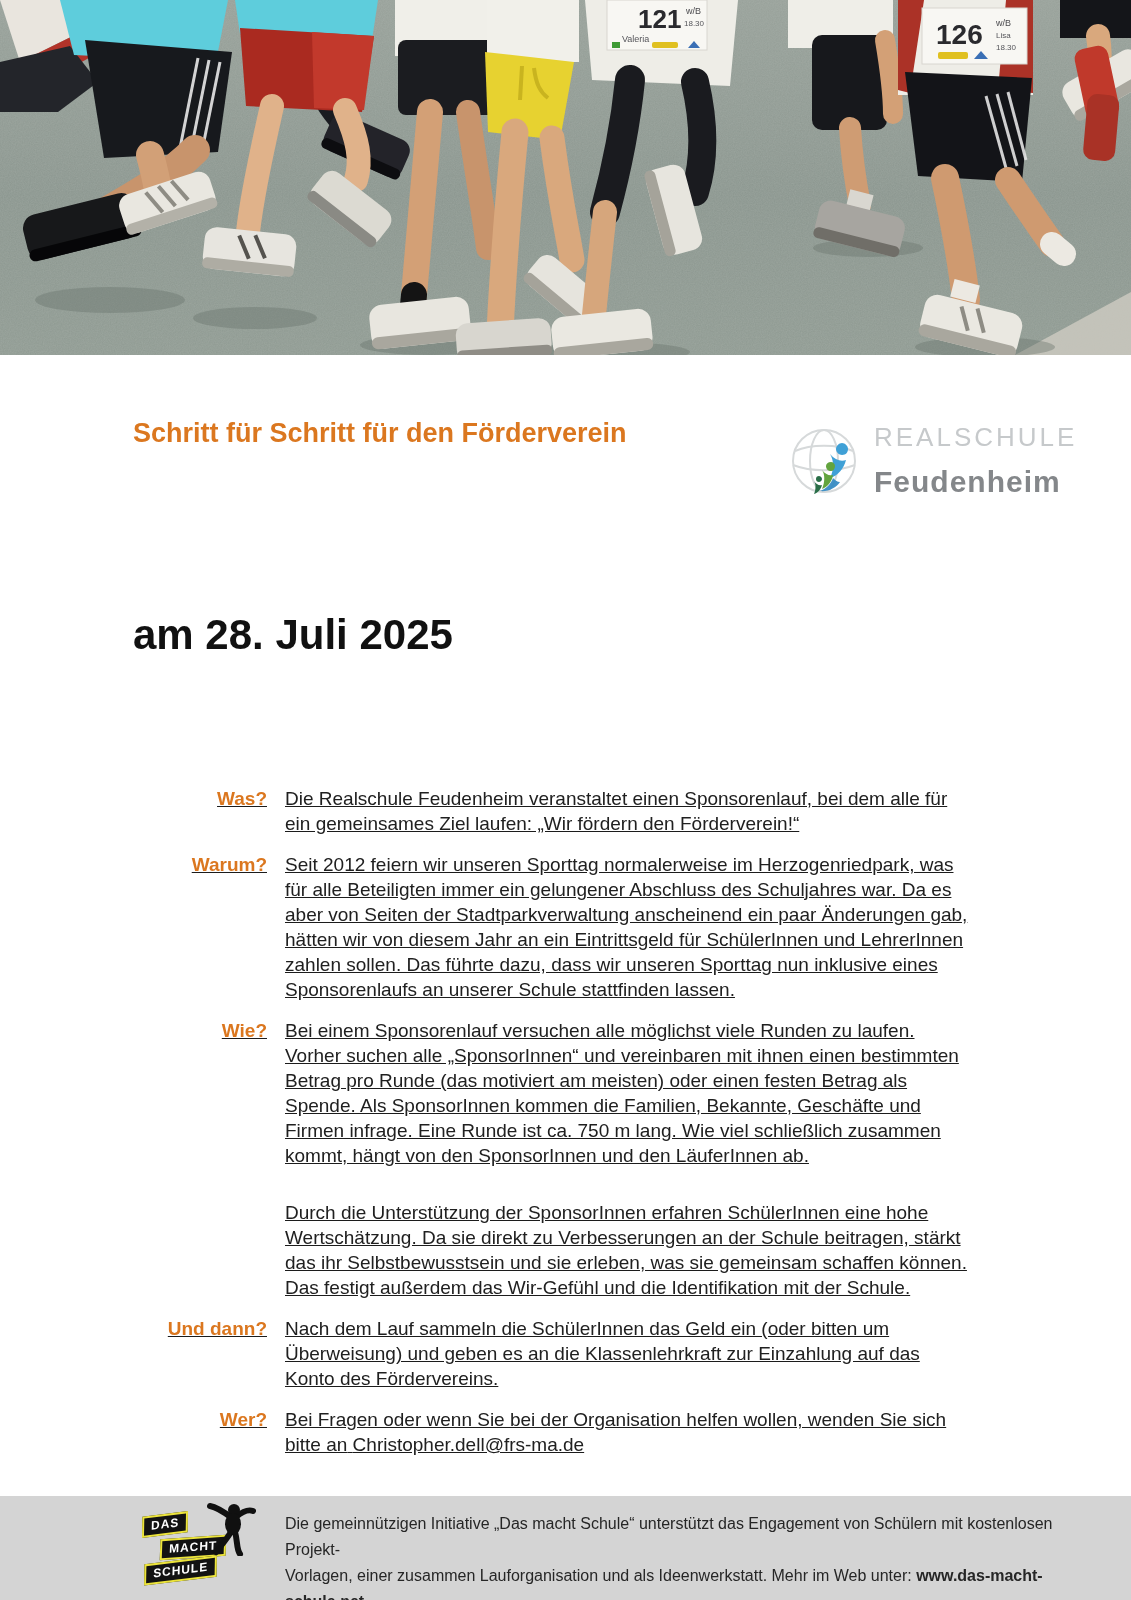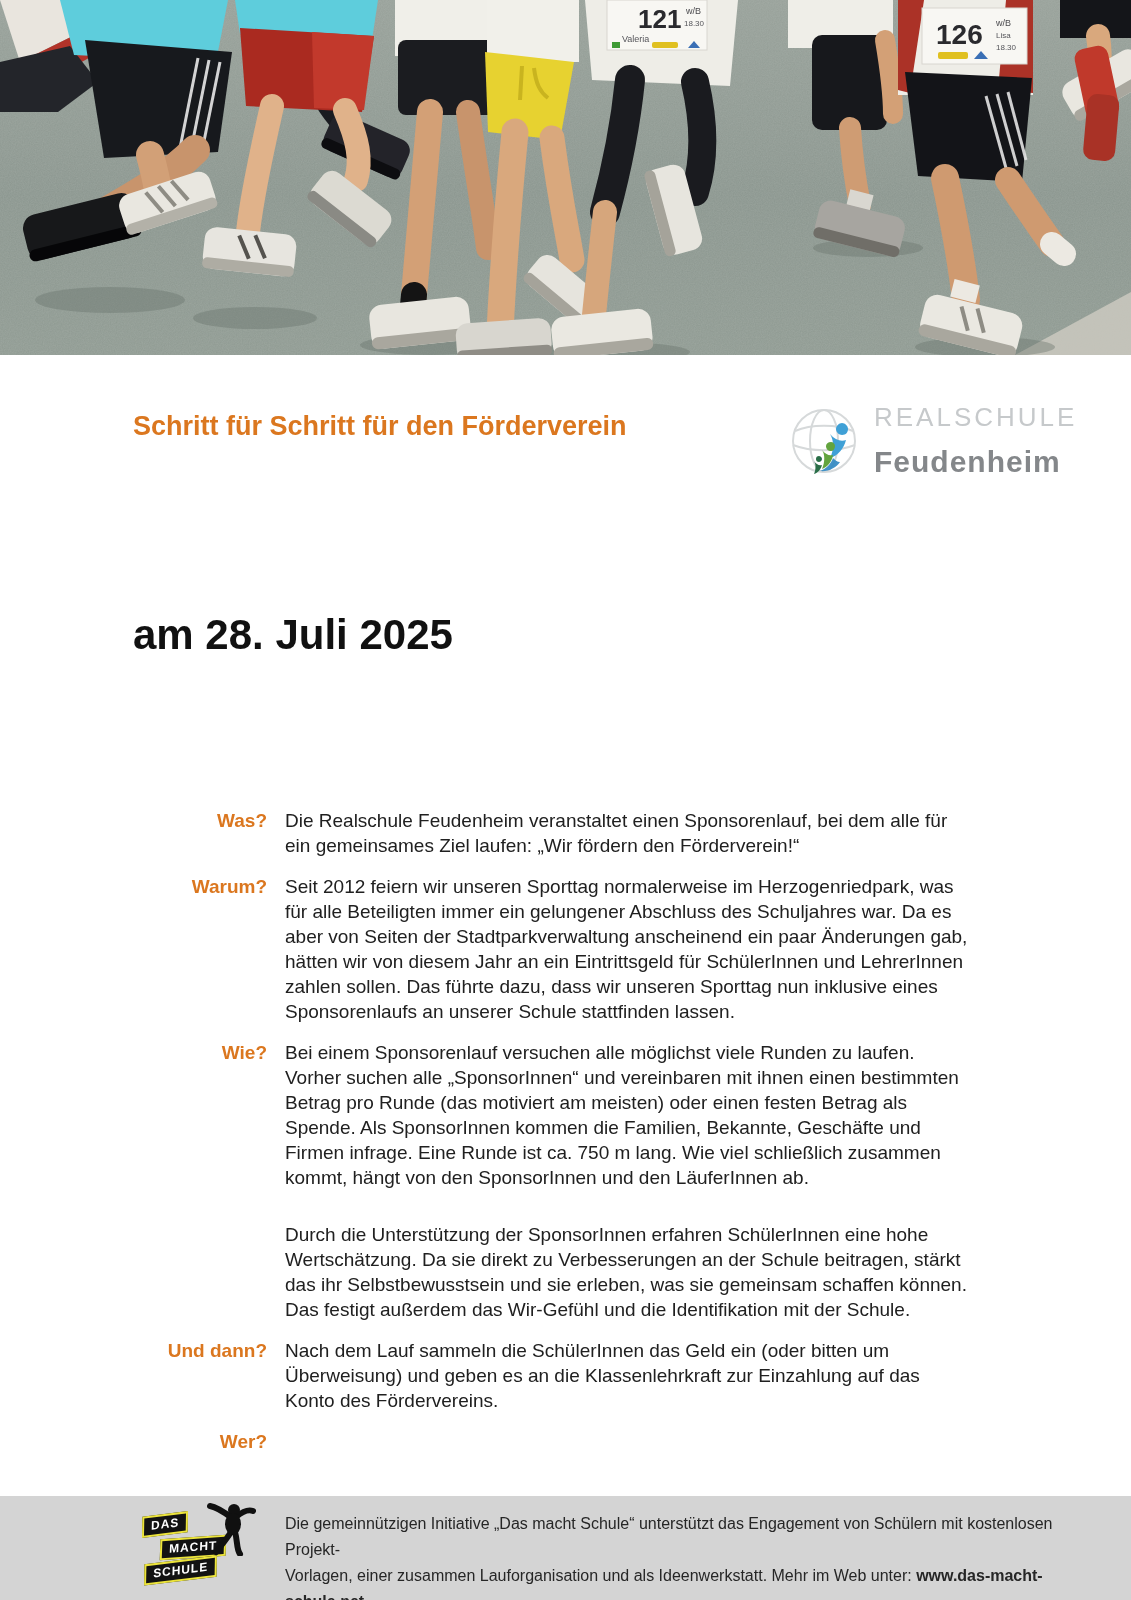--- a/index.html
+++ b/index.html
@@ -9,33 +9,33 @@
     font-family:"Liberation Sans", sans-serif; color:#1c1c1c;
   }
 
   
   .hero { position:absolute; left:0; top:0; width:1131px; height:424px; }
   .hero svg { display:block; }
 
   
   .header-block { position:absolute; left:133px; top:412px; }
   .title { font-size:40px; font-weight:bold; color:#161616; letter-spacing:-0.5px; line-height:1.1; }
-  .subtitle { font-size:27px; font-weight:bold; color:#db771f; line-height:1.1; }
-
-  .logo { position:absolute; left:786px; top:400px; display:flex; align-items:center; }
+  .subtitle { font-size:27px; font-weight:bold; color:#db771f; margin-top:7px; line-height:1.1; }
+
+  .logo { position:absolute; left:786px; top:420px; display:flex; align-items:center; }
   .logo-icon { width:82px; height:82px; flex:none; }
   .logo-text { margin-left:6px; line-height:1.05; }
   .logo-line1 { font-size:26px; color:#c6c9cb; letter-spacing:3px; font-weight:normal; }
   .logo-line2 { font-size:30px; color:#84878a; letter-spacing:1px; font-weight:bold; margin-top:15px; }
 
   
   .event-title { position:absolute; left:133px; top:610px; font-size:42px; font-weight:bold; color:#111; line-height:1.17; }
 
   
-  .qa { position:absolute; left:0; top:808px; width:973px; }
+  .qa { position:absolute; left:0; top:786px; width:973px;text-decoration:underline; }
   .qa-row { display:flex; margin-bottom:16px; }
   .qa-label { flex:0 0 267px; text-align:right; font-size:19px; line-height:25px; font-weight:bold; color:#db771f; }
   .qa-text { margin-left:18px; width:748px; font-size:19px; line-height:25px; color:#202020; }
   .qa-text p { margin:0; }
   .qa-text p + p { margin-top:32px; }
   .email { color:#202020; }
 
   
   .footer { position:absolute; left:0; top:1496px; width:1131px; height:104px; background:#d4d4d4; }
   .footer-text { position:absolute; left:285px; top:15px; width:800px; font-size:16px; line-height:26px; color:#262626; }
@@ -308,20 +308,26 @@
 
     <div class="qa-row">
       <div class="qa-label">Und dann?</div>
       <div class="qa-text">
         <p>Nach dem Lauf sammeln die SchülerInnen das Geld ein (oder bitten um Überweisung) und geben es an die Klassenlehrkraft zur Einzahlung auf das Konto des Fördervereins.</p>
       </div>
     </div>
 
     <div class="qa-row">
       <div class="qa-label">Wer?</div>
+      <div class="qa-text">
+        <p>
+          <span>Bei Fragen oder wenn Sie bei der Organisation helfen wollen, wenden Sie sich bitte an</span>
+          <span class="email">Christopher.dell@frs-ma.de</span>
+        </p>
+      </div>
     </div>
 
   </div>
 
   <div class="footer">
     <div class="dms-logo">
       <span class="dms-box dms-box-1">DAS</span>
       <span class="dms-box dms-box-2">MACHT</span>
       <span class="dms-box dms-box-3">SCHULE</span>
       <span class="dms-figure">

